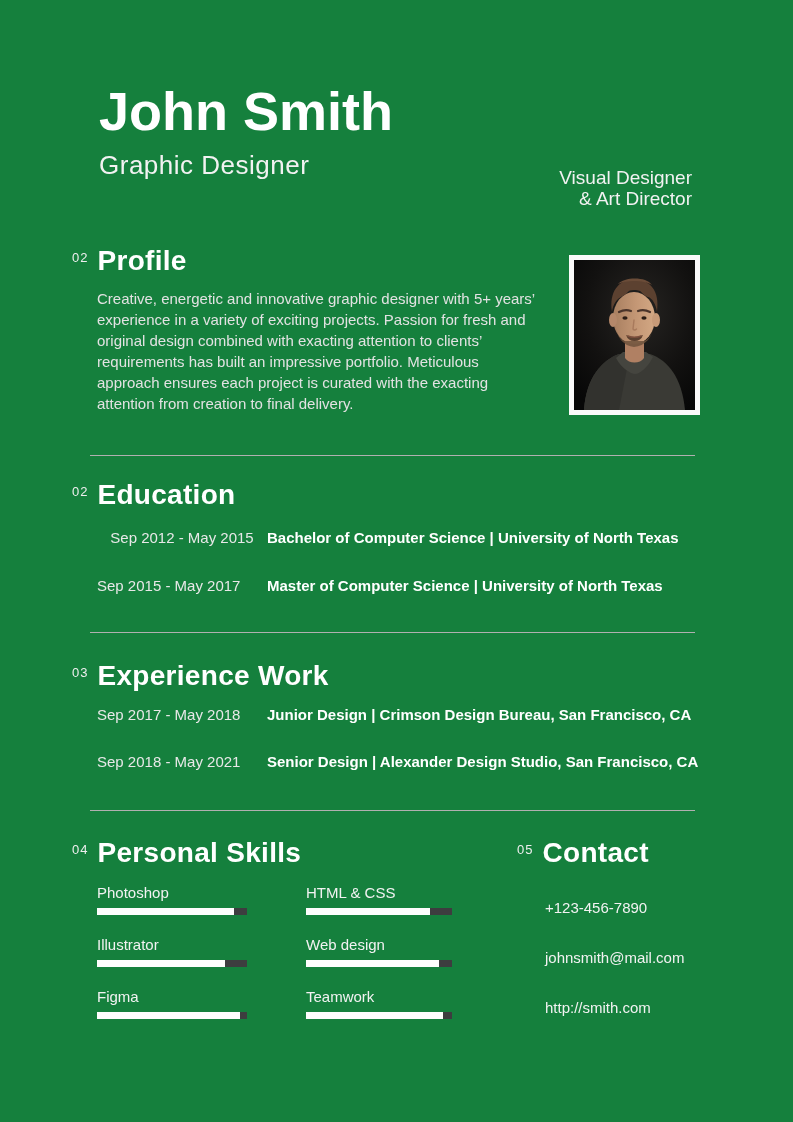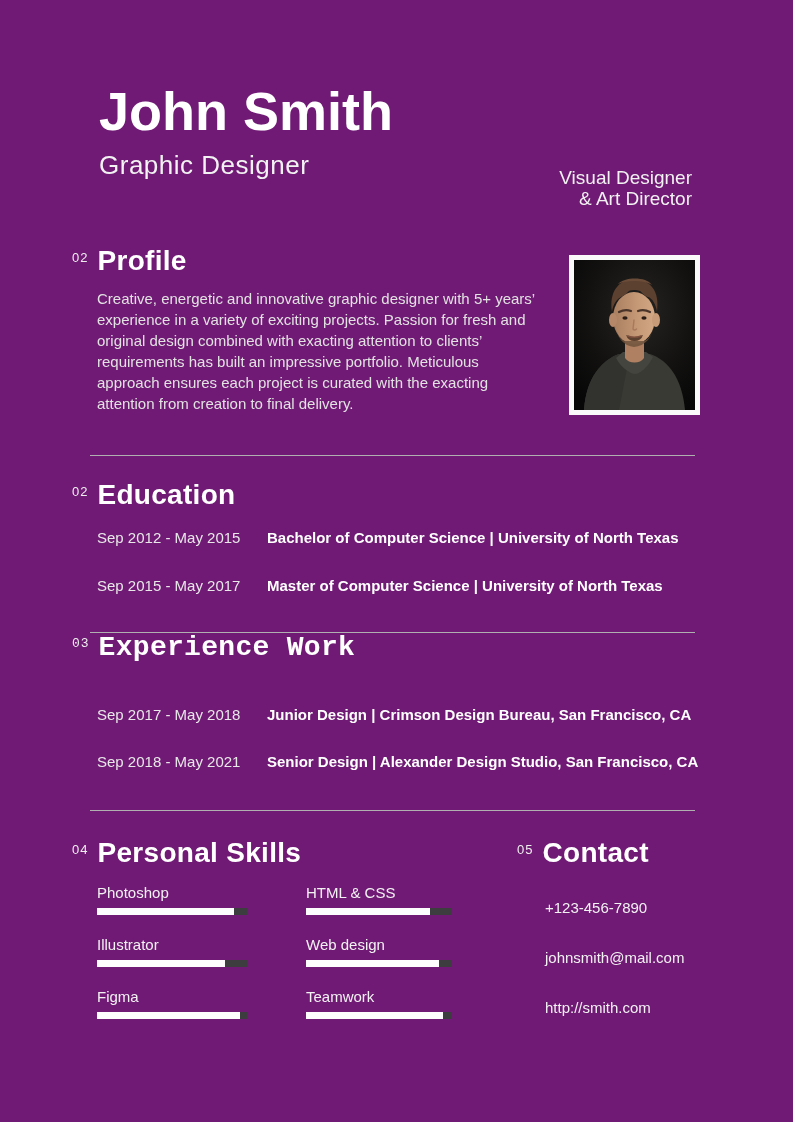--- a/index.html
+++ b/index.html
@@ -1,20 +1,20 @@
 <!DOCTYPE html>
 <html><head>
 <meta charset="utf-8">
 <style>
   html,body{margin:0;padding:0;background:#343436;}
   .page{
     position:relative;
     width:793px;height:1122px;
     margin:0 auto;
-    background:#701a75;
+    background:#15803d;
     color:#fff;
     font-family:"Liberation Sans", sans-serif;
     overflow:hidden;
   }
   
   .name{
     position:absolute;left:99px;top:80px;
     font-size:54px;font-weight:bold;letter-spacing:0px;color:#fff;
   }
   .role{
@@ -122,30 +122,30 @@
 
       <path d="M54,76 q6,2.5 13,0" stroke="#7d4f3c" stroke-width="1.6" fill="none" stroke-linecap="round"></path>
     </svg>
   </div>
 
   <div class="divider d1"></div>
 
   <div class="sec-head" style="left:72px;top:479px;">
     <span class="num">02</span><span class="title">Education</span>
   </div>
-  <div class="row" style="top:529px;">
+  <div class="row" style="top:529px;text-align:center;">
     <span class="date">Sep 2012 - May 2015</span><span class="detail">Bachelor of Computer Science | University of North Texas</span>
   </div>
   <div class="row" style="top:577px;">
     <span class="date">Sep 2015 - May 2017</span><span class="detail">Master of Computer Science | University of North Texas</span>
   </div>
 
   <div class="divider d2"></div>
 
-  <div class="sec-head" style="left:72px;top:632px;font-family:Liberation Mono, monospace;">
+  <div class="sec-head" style="left:72px;top:660px;">
     <span class="num">03</span><span class="title">Experience Work</span>
   </div>
   <div class="row" style="top:706px;">
     <span class="date">Sep 2017 - May 2018</span><span class="detail">Junior Design | Crimson Design Bureau, San Francisco, CA</span>
   </div>
   <div class="row" style="top:753px;">
     <span class="date">Sep 2018 - May 2021</span><span class="detail">Senior Design | Alexander Design Studio, San Francisco, CA</span>
   </div>
 
   <div class="divider d3"></div>

